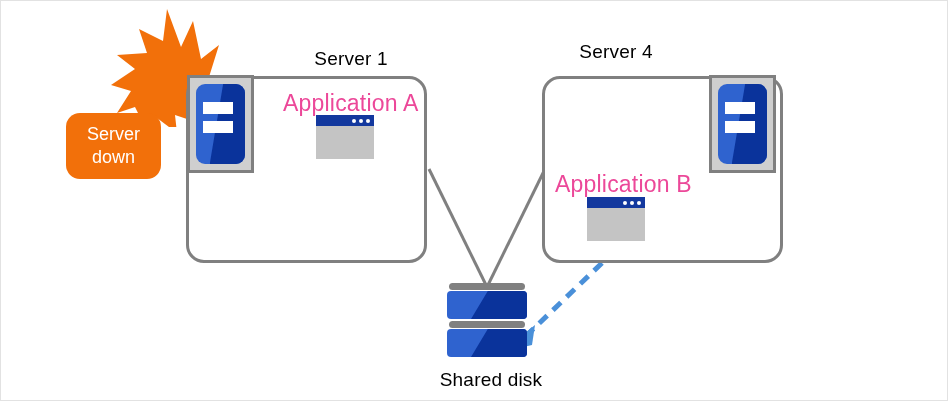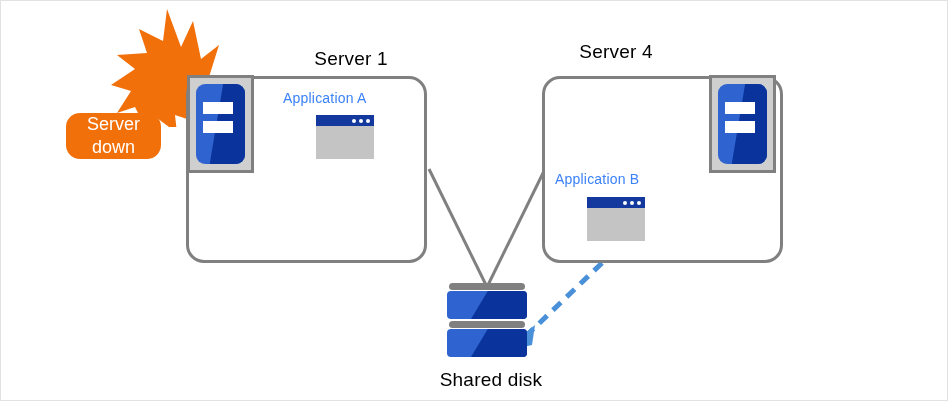--- a/index.html
+++ b/index.html
@@ -31,22 +31,22 @@
 
   
   .box-title {
     font-size: 19px;
     color: #000000;
     text-align: center;
     white-space: nowrap;
     letter-spacing: .2px;
   }
   .app-label {
-    font-size: 14px;
-    color: #3b82f6;
+    font-size: 23px;
+    color: #ec4899;
     white-space: nowrap;
     letter-spacing: .2px;
     text-align: right;
   }
   .disk-label {
     font-size: 19px;
     color: #000000;
     text-align: center;
     white-space: nowrap;
     letter-spacing: .2px;
@@ -159,21 +159,21 @@
       <polygon points="508,345 534,324 531,344 518,347" fill="#4a90d9"></polygon>
     </g>
   </svg>
 
   <svg class="abs" style="left:108px; top:6px; width:120px; height:120px;">
     <polygon fill="#f2700a" points="58,2 72,40 84,14 92,52 110,38 100,70 118,68 96,92 112,100
               84,102 96,118 66,108 68,126 44,108 38,124 26,100 8,106
               22,84 2,78 26,62 8,48 38,46 30,22 54,34"></polygon>
   </svg>
 
-  <div class="abs alert-badge" style="left:65px; top:112px; width:95px; height:46px;">
+  <div class="abs alert-badge" style="left:65px; top:112px; width:95px; height:66px;">
     <span>Server</span>
     <span>down</span>
   </div>
 
   <div class="abs box-title" style="left:250px; top:40px; width:200px;margin-top:7px;">Server 1</div>
 
   <div class="abs server-box" style="left:185px; top:75px; width:241px; height:187px;"></div>
 
   <div class="abs server-icon" style="left:186px; top:74px; width:67px; height:98px;">
     <div class="server-icon-body">

